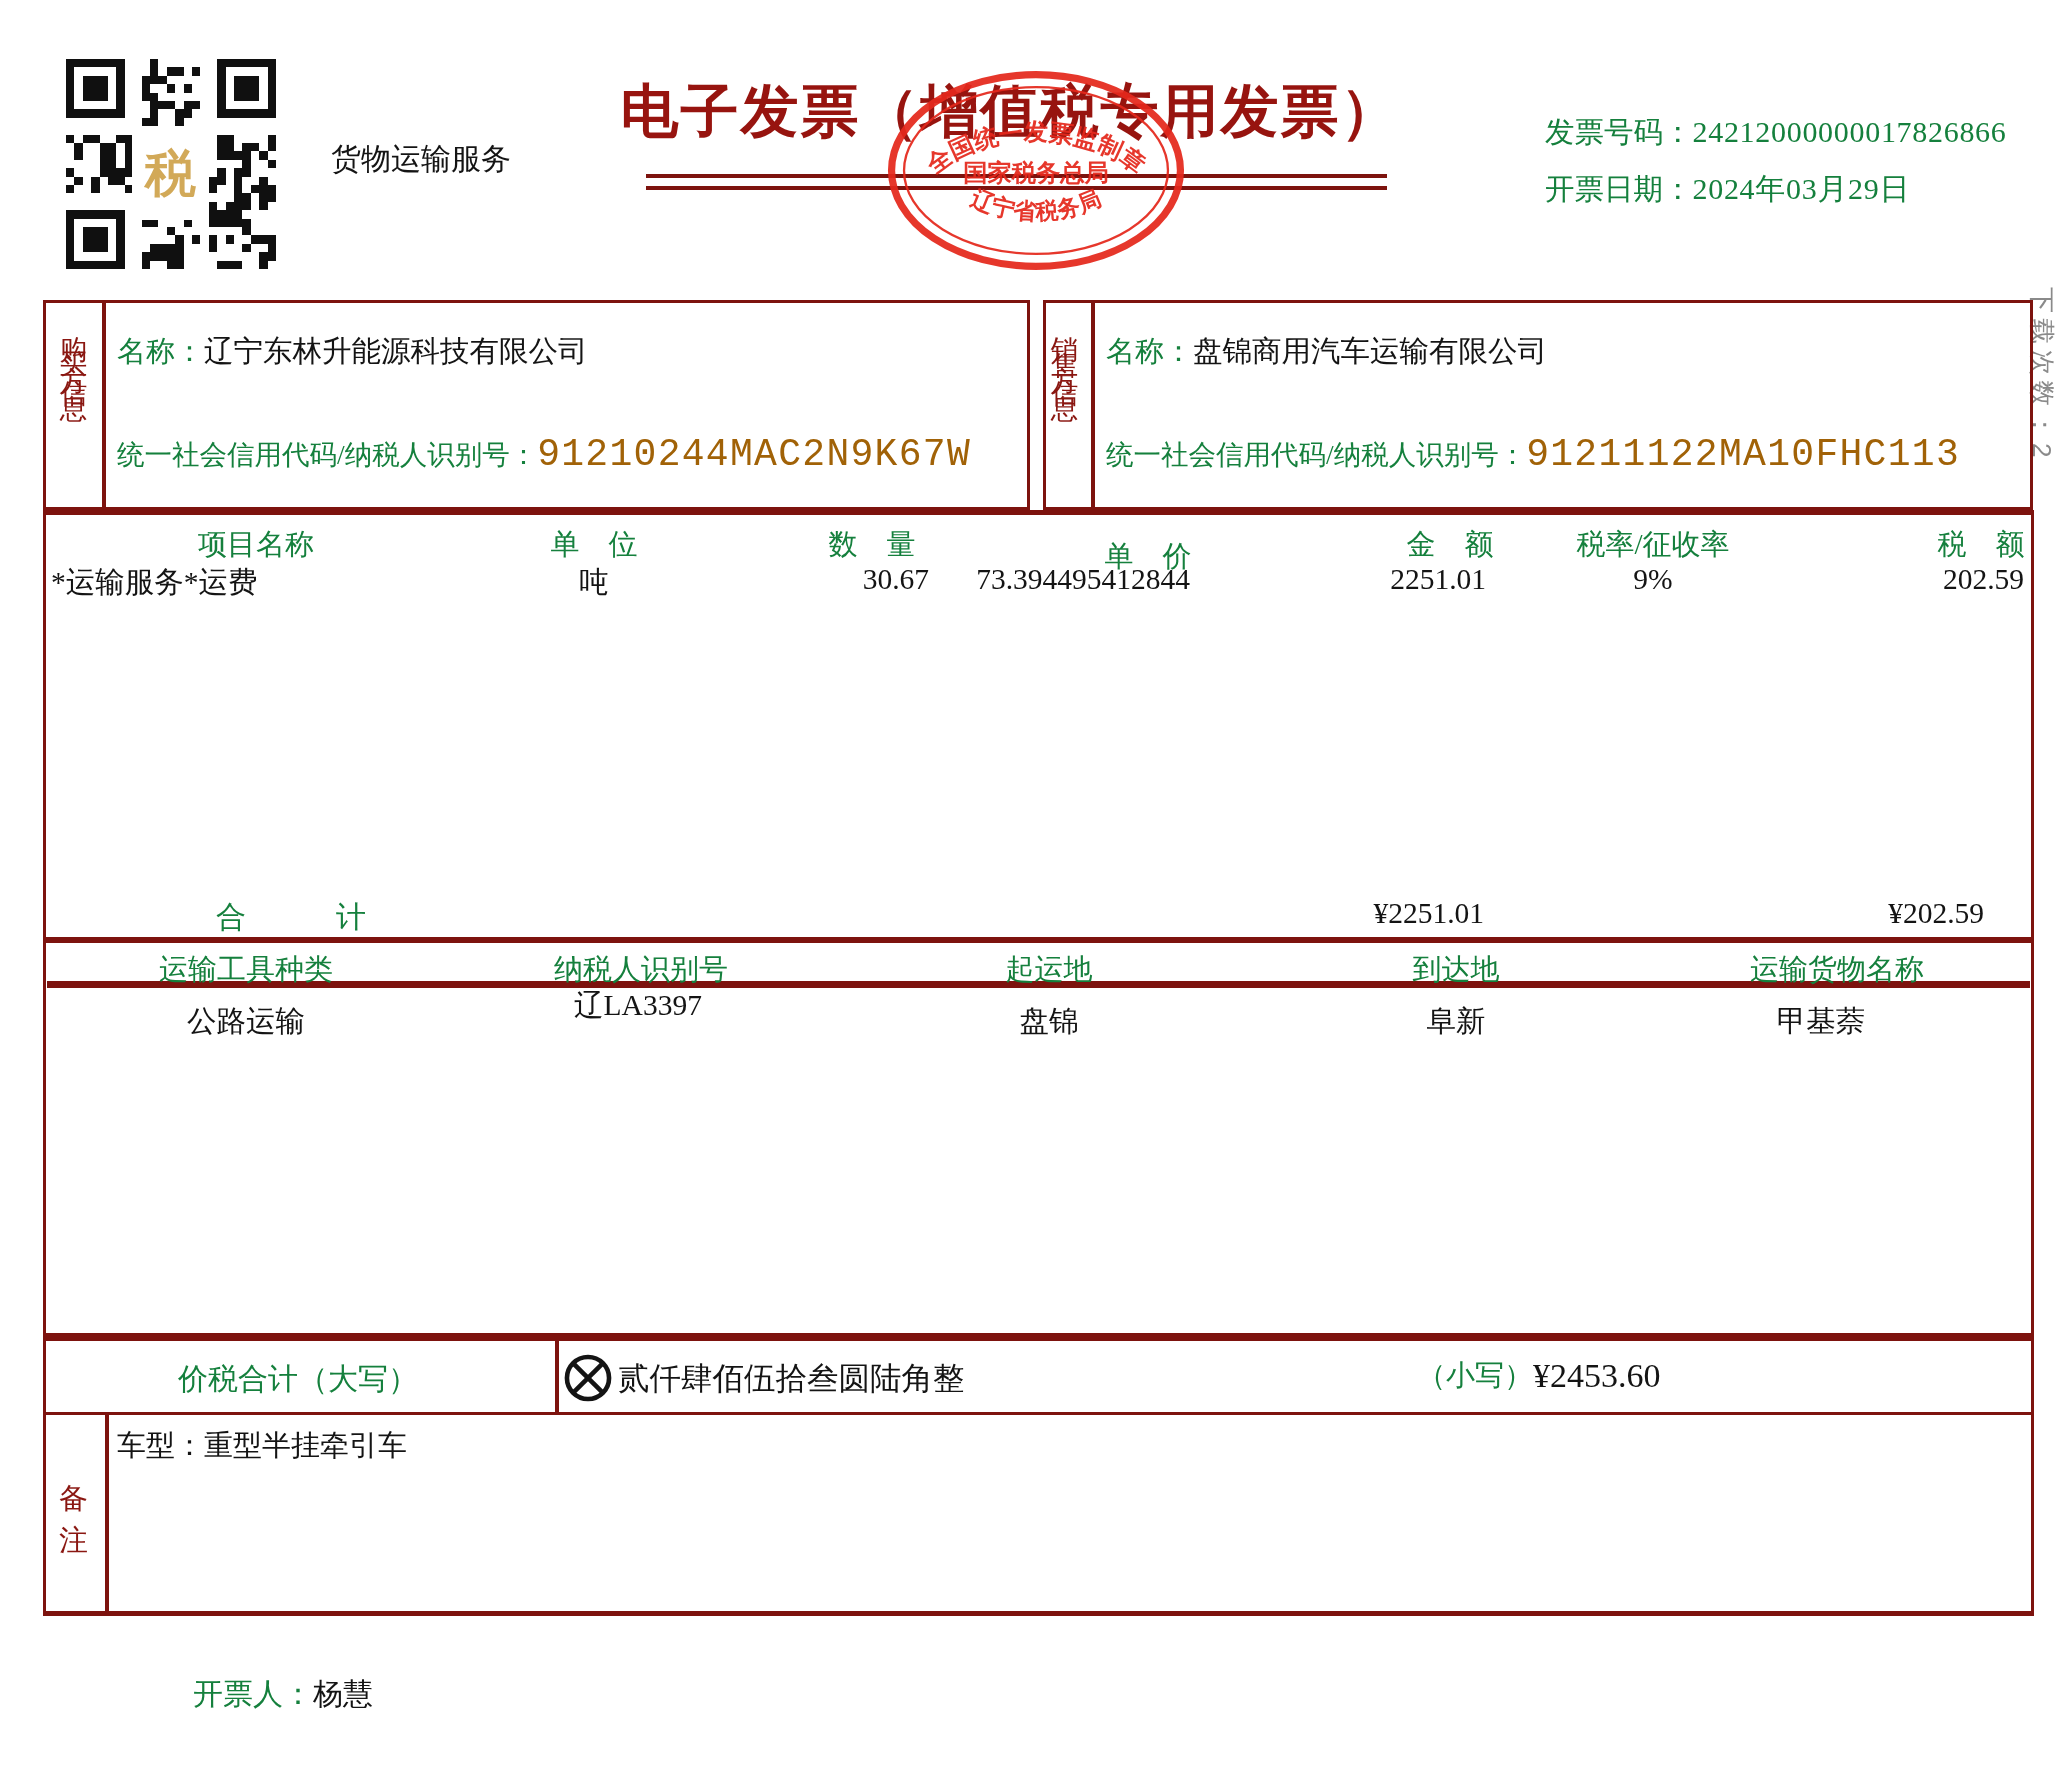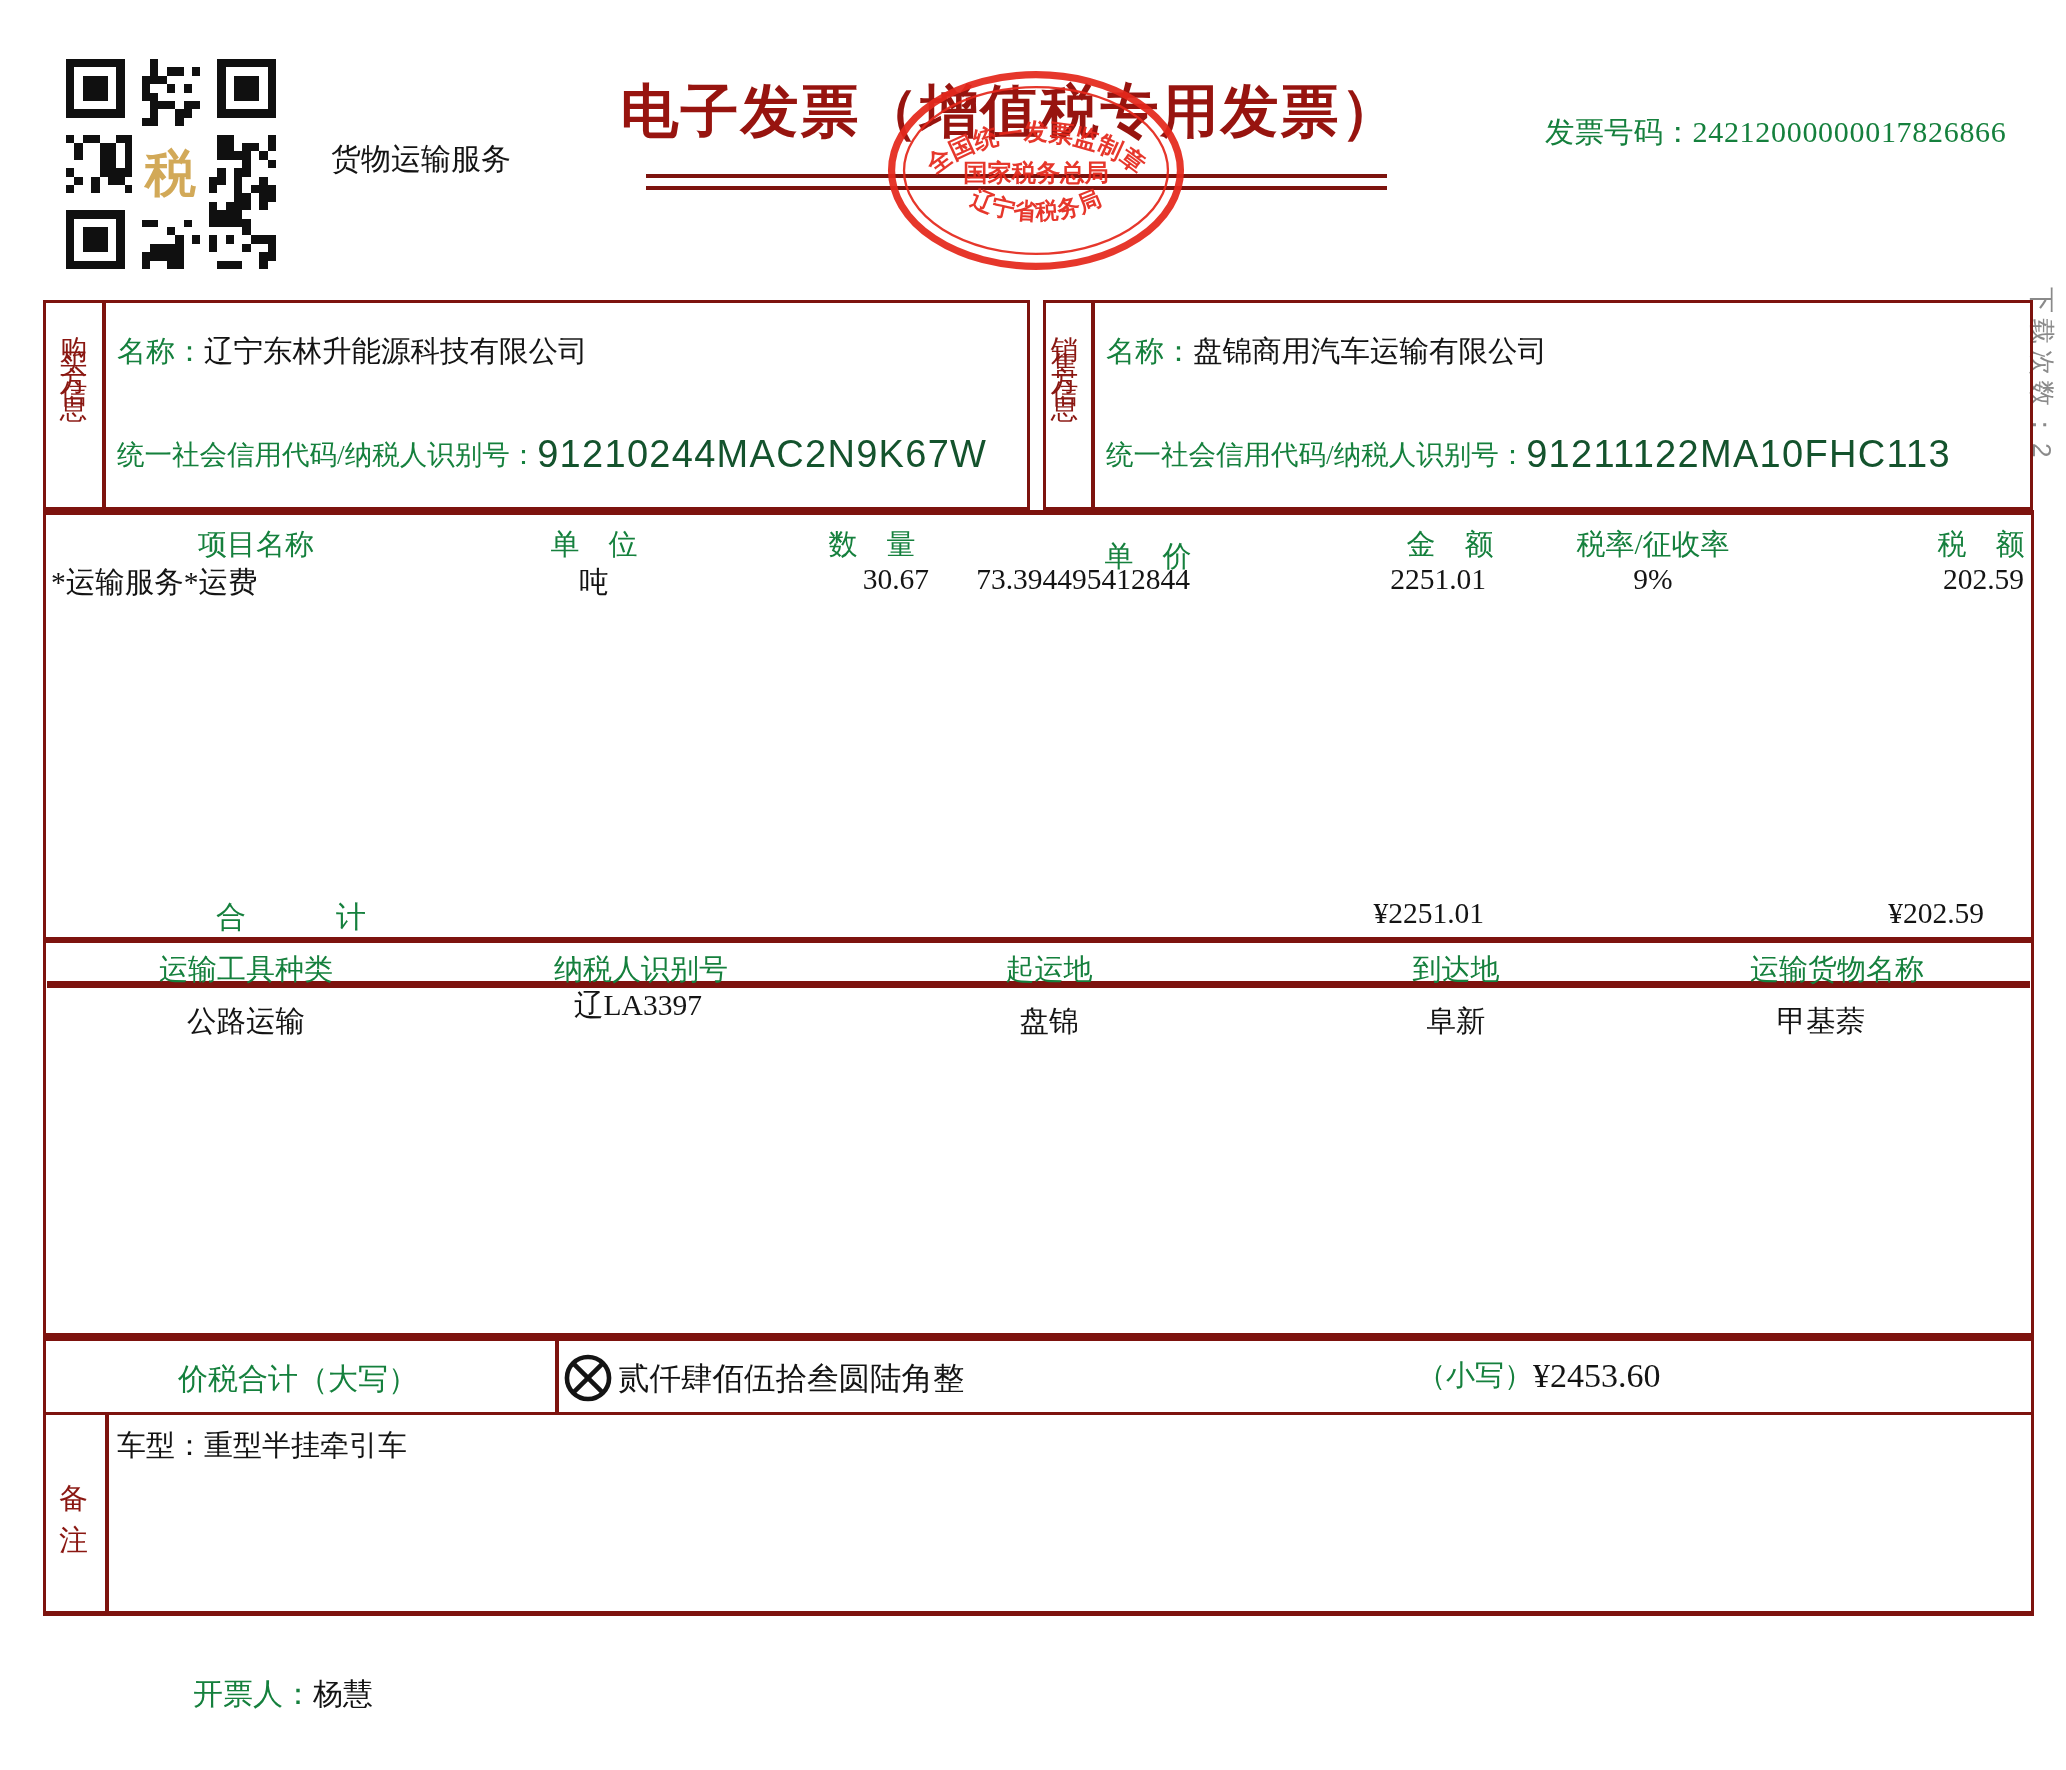--- a/index.html
+++ b/index.html
@@ -9,21 +9,21 @@
   .box{position:absolute;border:3.9px solid #7d130e;background:transparent;box-sizing:border-box;}
   .vline{position:absolute;width:3.9px;background:#7d130e;}
   .hline{position:absolute;background:#7d130e;}
   .v-label{writing-mode:vertical-lr;text-orientation:upright;font-size:27.5px;line-height:1;
            color:#8a1711;letter-spacing:14.4px;}
   .hdr{font-size:29px;color:#15803d;white-space:nowrap;}
   .val{font-size:29.5px;color:#141414;white-space:nowrap;}
   .rt{transform:translateX(-100%);}
   .ctr{transform:translateX(-50%);}
   .title{font-size:58px;font-weight:bold;color:#97140f;letter-spacing:2px;white-space:nowrap;text-align:center;}
-  .taxid{font-family:Liberation Sans, sans-serif;font-size:38px;letter-spacing:1.3px;color:#14532d;white-space:nowrap;}
+  .taxid{font-family:Liberation Mono, monospace;font-size:38px;letter-spacing:1.3px;color:#a16207;white-space:nowrap;}
   .num-serif{font-size:30px;color:#15803d;letter-spacing:0.7px;white-space:nowrap;}
   .download{writing-mode:vertical-rl;text-orientation:sideways;font-size:26px;color:#8a8a8a;
             letter-spacing:5.2px;font-family:"Liberation Sans","DejaVu Sans",sans-serif;}
   .qr-tax{position:absolute;left:134px;top:131px;width:77px;height:92px;background:#fff;
           display:flex;align-items:center;justify-content:center;font-size:51px;color:#d2a958;font-weight:bold;}
   .stamp{opacity:0.93;}
   .words{font-size:31.5px;color:#141414;white-space:nowrap;}
 </style>
 </head>
 <body>
@@ -217,20 +217,23 @@
     </text>
     <text x="230" y="172" font-size="37" fill="#e5281c" font-weight="bold" text-anchor="middle">国家税务总局</text>
     <text font-size="35" fill="#e5281c" font-weight="bold">
       <textPath href="#arcBot" startOffset="50%" text-anchor="middle">辽宁省税务局</textPath>
     </text>
   </svg>
 
   <div class="abs" style="left:1545px;top:113px;">
     <span class="hdr" style="font-size:29.5px;">发票号码：</span><span class="num-serif">24212000000017826866</span>
   </div>
+  <div class="abs" style="left:1545px;top:169px;">
+    <span class="hdr" style="font-size:29.5px;">开票日期：</span><span class="num-serif">2024年03月29日</span>
+  </div>
 
   <div class="abs download" style="left:2024px;top:287px;height:216px;">下载次数：2</div>
 
   <div class="box" style="left:43px;top:300px;width:987px;height:210px;"></div>
   <div class="vline" style="left:102px;top:300px;height:210px;"></div>
   <div class="abs v-label" style="left:60px;top:315px;">购买方信息</div>
   <div class="abs" style="left:117px;top:332px;">
     <span class="hdr">名称：</span><span class="val">辽宁东林升能源科技有限公司</span>
   </div>
   <div class="abs" style="left:117px;top:433px;">

